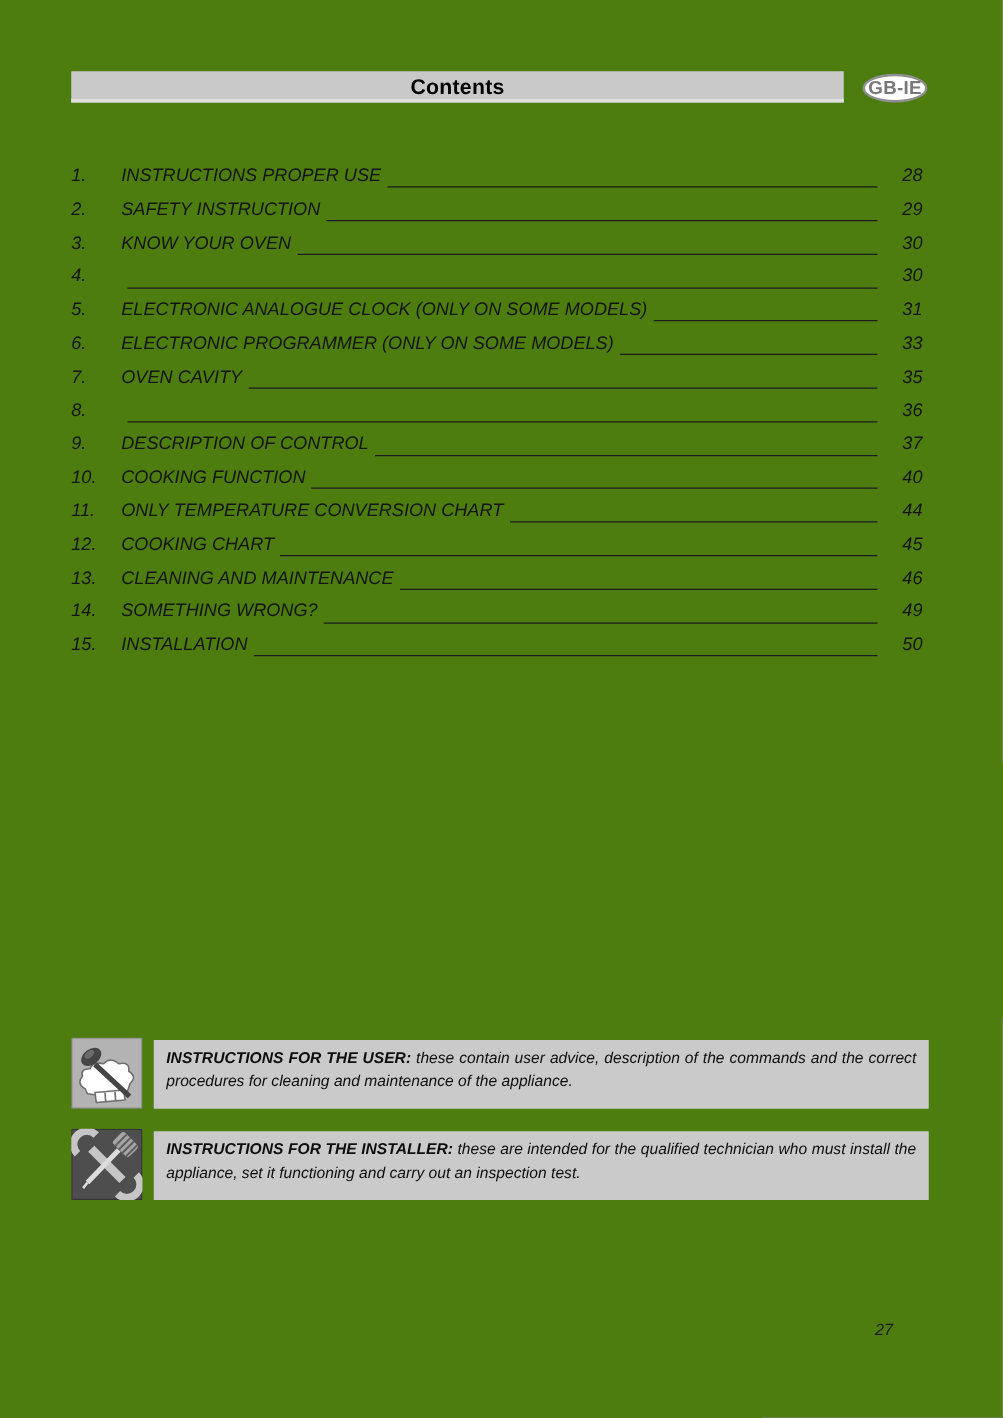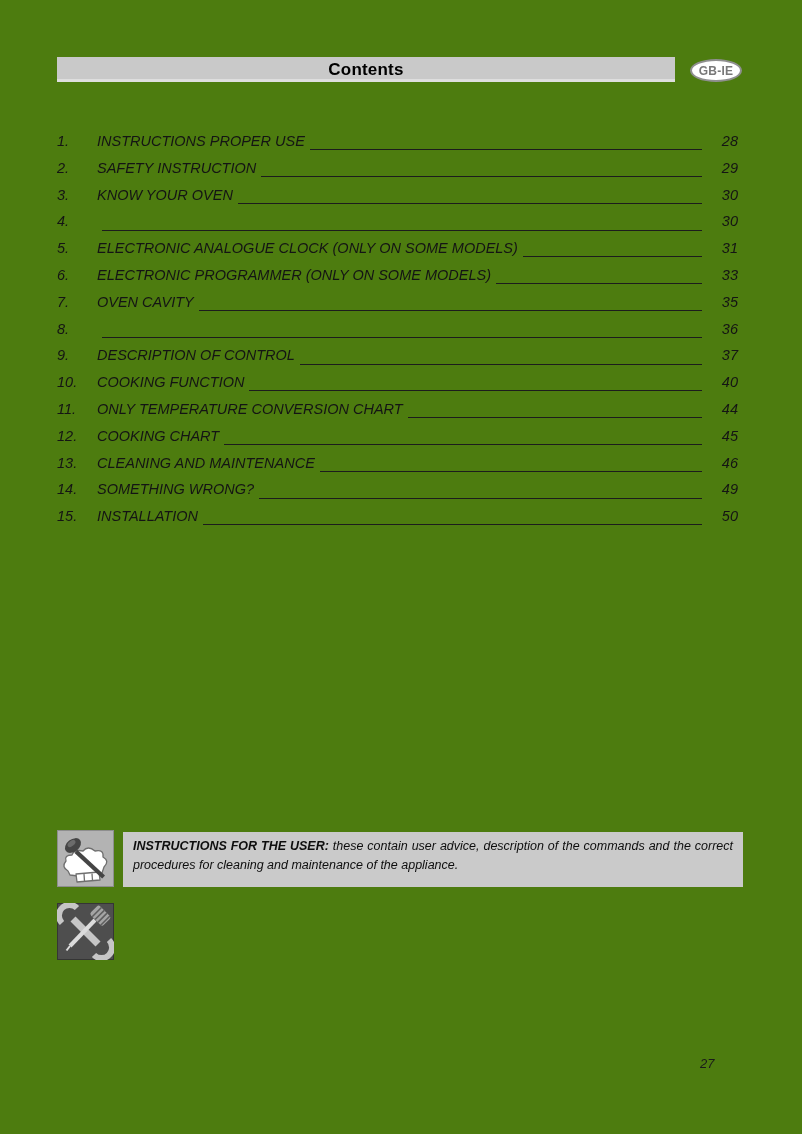--- a/index.html
+++ b/index.html
@@ -36,21 +36,21 @@
     left: 690px; top: 59px;
     width: 52px; height: 23px;
     border: 2px solid #8f8f8f;
     border-radius: 50%;
     display: flex;
     align-items: center;
     justify-content: center;
     background: #fff;
   }
   .market-badge span {
-    font-size: 12px;
+    font-size: 15px;
     font-weight: bold;
     color: #787878;
     letter-spacing: 0.2px;
   }
 
   
   .toc {
     position: absolute;
     left: 57px; top: 128px;
     width: 681px;
@@ -290,19 +290,22 @@
               <g stroke="#5e5e5e" stroke-width="1.6">
                 <line x1="38" y1="6" x2="38" y2="19"></line>
                 <line x1="42" y1="6" x2="42" y2="19"></line>
                 <line x1="46" y1="6" x2="46" y2="19"></line>
                 <line x1="50" y1="6" x2="50" y2="19"></line>
               </g>
             </g>
           </g>
         </svg>
       </span>
+      <div class="note-text-box">
+        <p class="note-text"><span class="note-title">INSTRUCTIONS FOR THE INSTALLER:</span> <span>these are intended for the qualified technician who must install the appliance, set it functioning and carry out an inspection test.</span></p>
+      </div>
     </div>
 
   </div>
 
   <div class="page-number">27</div>
 
 </div>
 
 </body></html>

